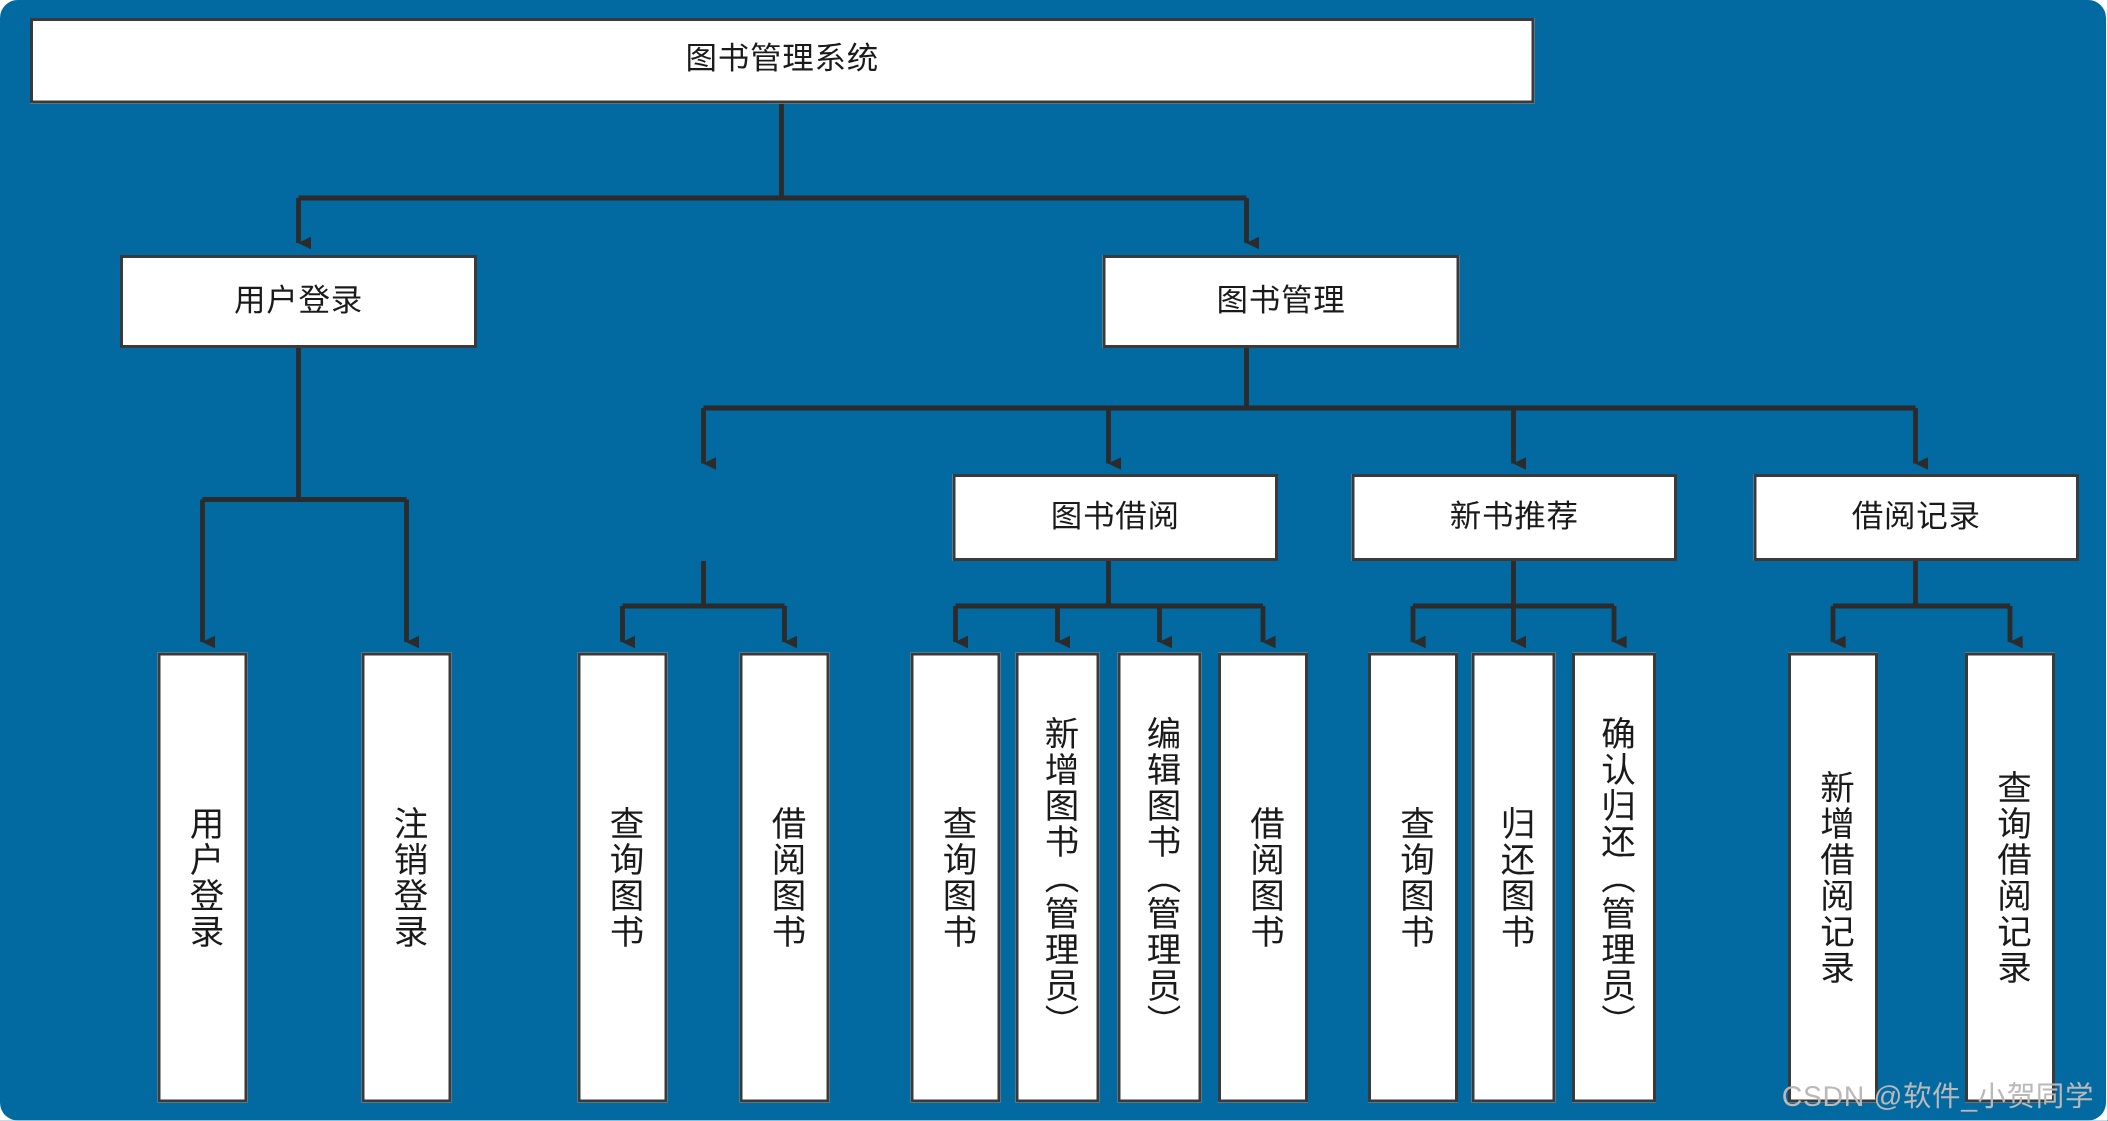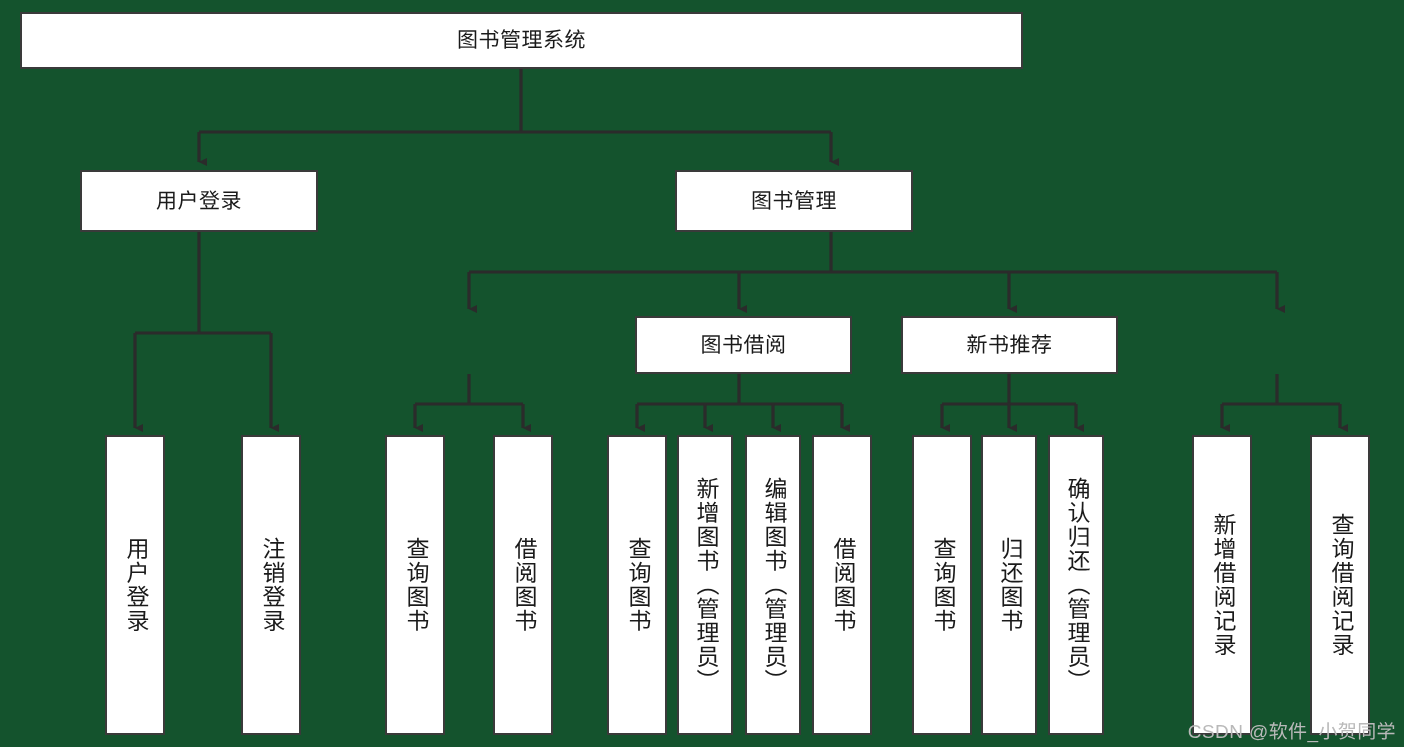--- a/index.html
+++ b/index.html
@@ -8,22 +8,23 @@
     padding: 0;
     background: #ffffff;
   }
   body {
     font-family: "Liberation Sans", "DejaVu Sans", sans-serif;
   }
   #diagram-root {
     position: relative;
     width: 1404px;
     height: 747px;
-    background: #14532d;
+    background: #0369a1;
     overflow: hidden;
+    border-radius: 12px;
   }
   #edge-layer {
     position: absolute;
     left: 0;
     top: 0;
     width: 1405px;
     height: 747px;
     pointer-events: none;
   }
   .node {
@@ -129,33 +130,36 @@
   </svg>
 
   <div class="node horiz" style="left:20px; top:12px; width:1003px; height:57px;">
     <span class="node-label">图书管理系统</span>
   </div>
 
   <div class="node horiz" style="left:80px; top:170px; width:238px; height:62px;">
     <span class="node-label">用户登录</span>
   </div>
 
-  <div class="node horiz" style="left:675px; top:170px; width:238px; height:62px;justify-content:center;">
+  <div class="node horiz" style="left:735px; top:170px; width:238px; height:62px;justify-content:center;">
     <span class="node-label">图书管理</span>
   </div>
 
 
   <div class="node horiz" style="left:635px; top:316px; width:217px; height:58px;">
     <span class="node-label">图书借阅</span>
   </div>
 
   <div class="node horiz" style="left:901px; top:316px; width:217px; height:58px;">
     <span class="node-label">新书推荐</span>
   </div>
 
+  <div class="node horiz" style="left:1169px; top:316px; width:217px; height:58px;">
+    <span class="node-label">借阅记录</span>
+  </div>
 
   <div class="node vert" style="left:105px; top:435px; width:60px; height:300px;">
     <span class="node-label">用户登录</span>
   </div>
 
   <div class="node vert" style="left:241px; top:435px; width:60px; height:300px;">
     <span class="node-label">注销登录</span>
   </div>
 
   <div class="node vert" style="left:385px; top:435px; width:60px; height:300px;">

